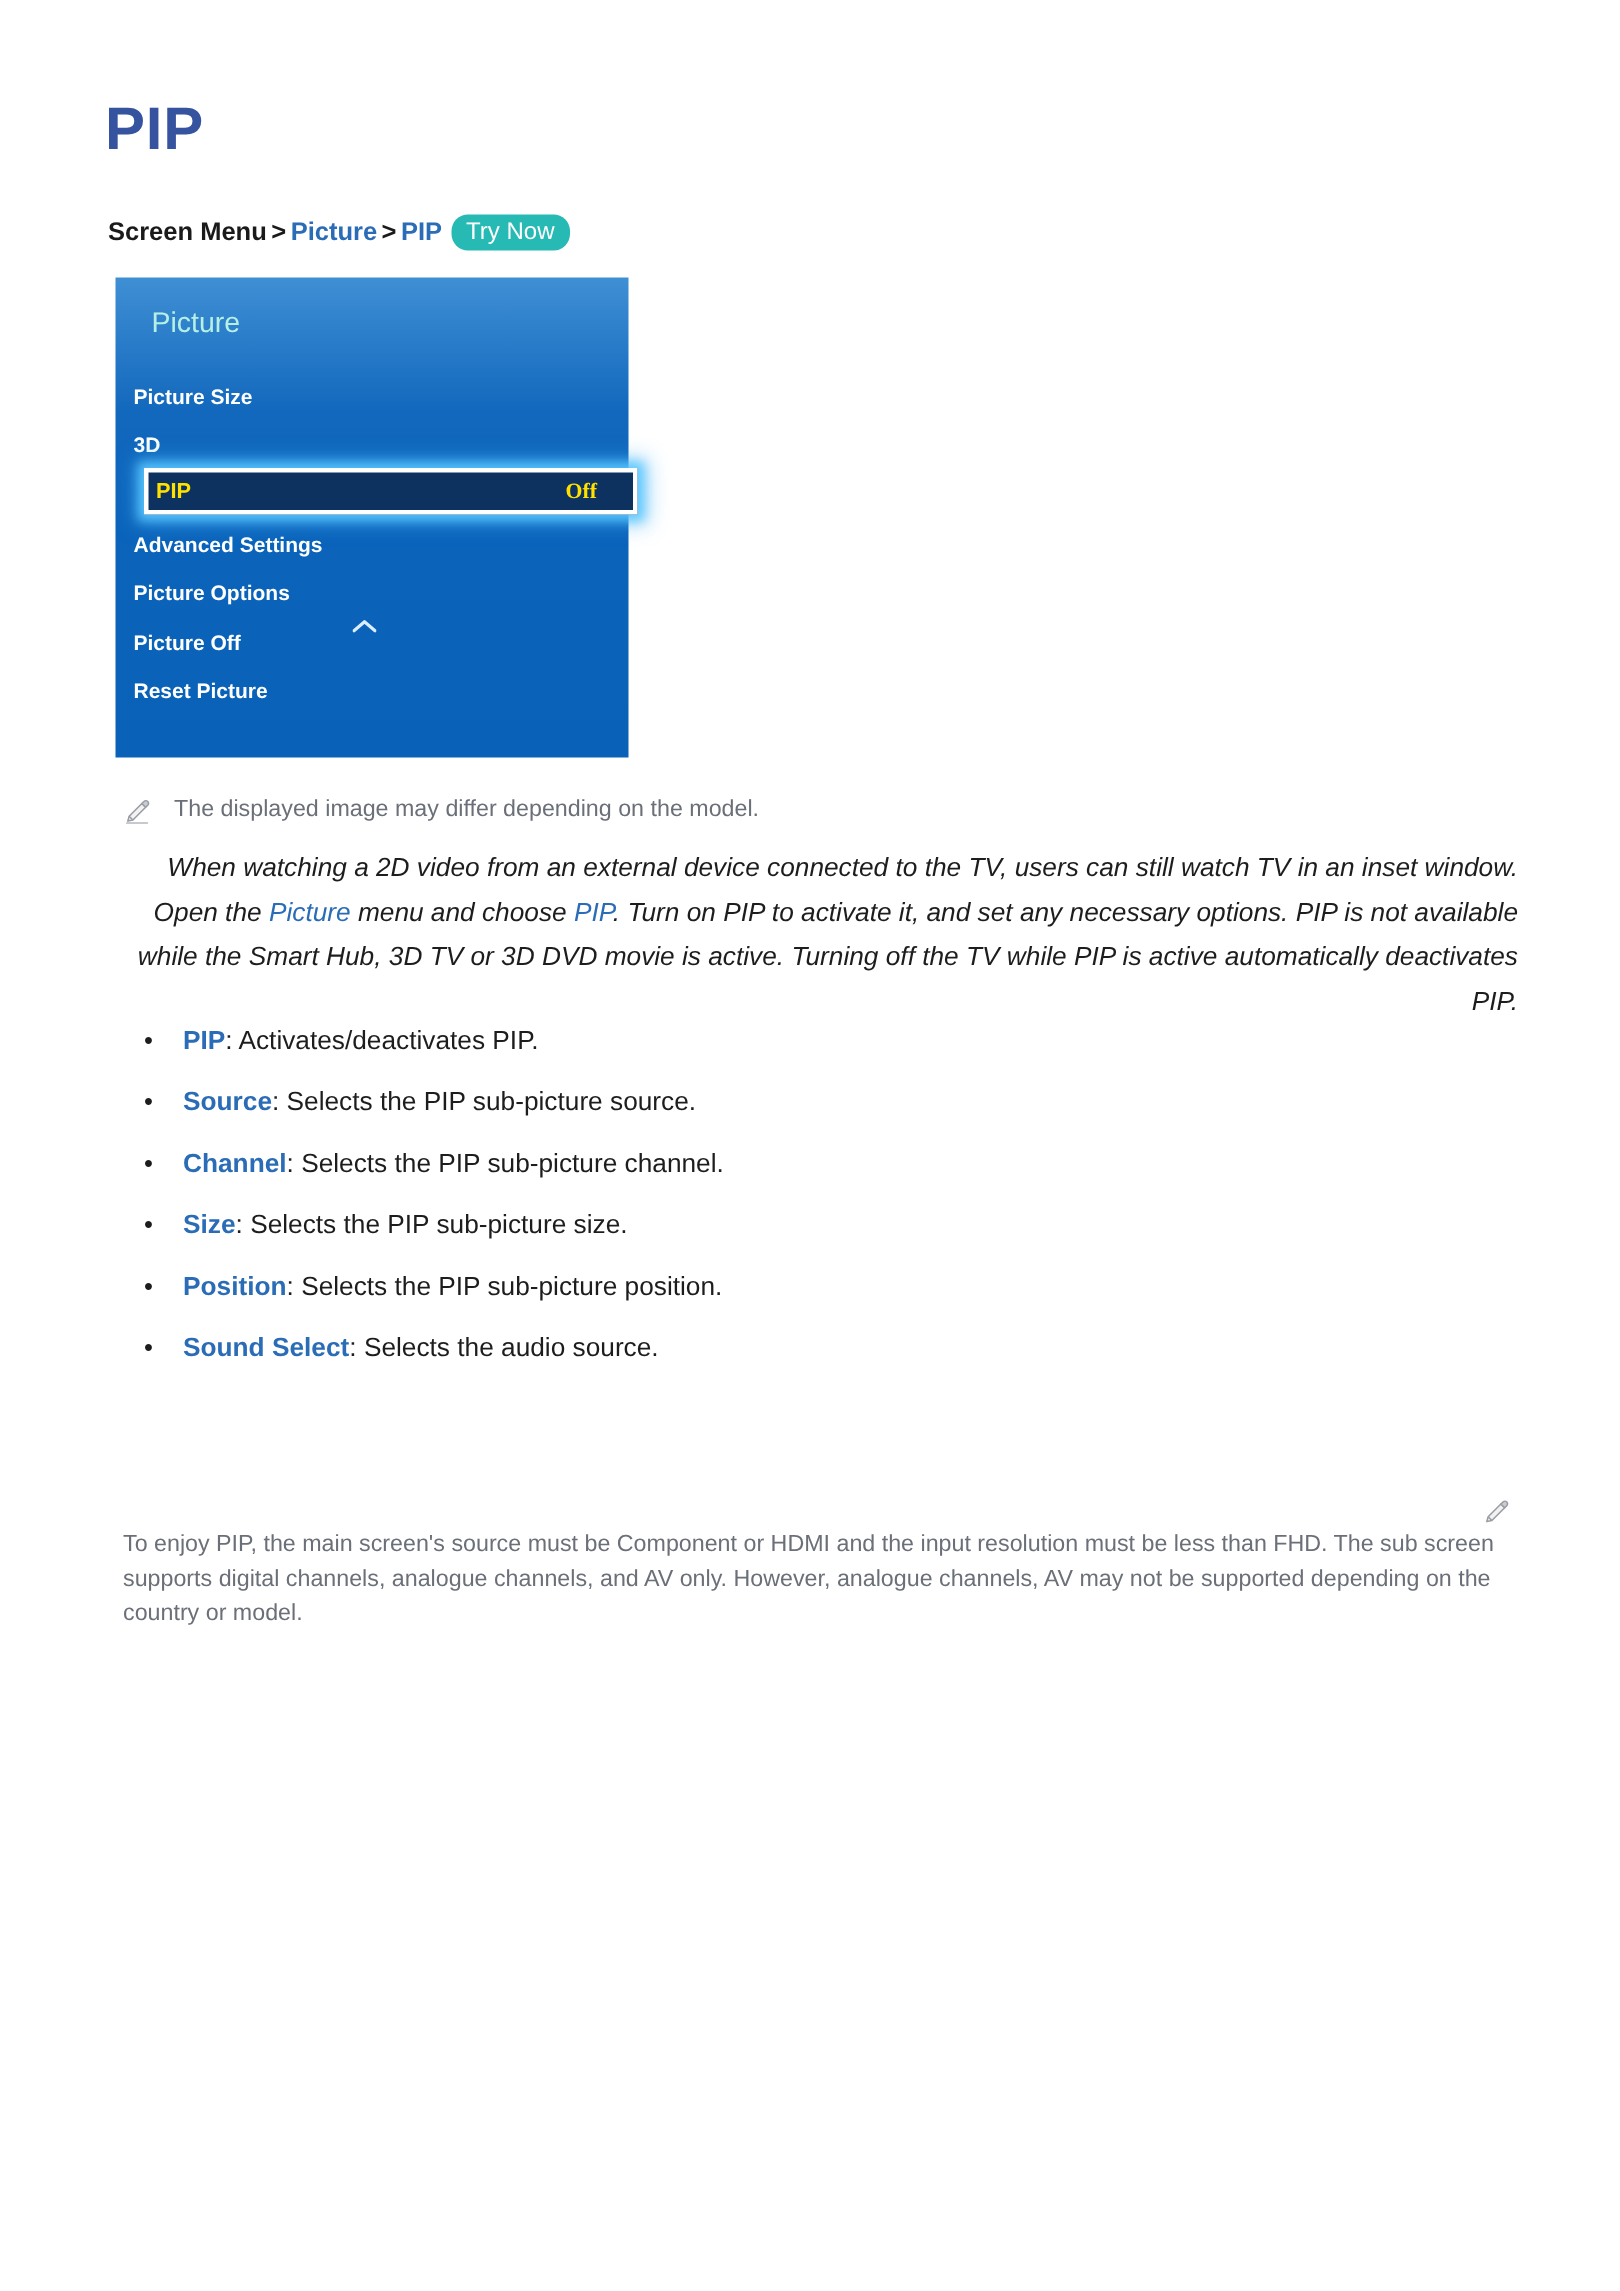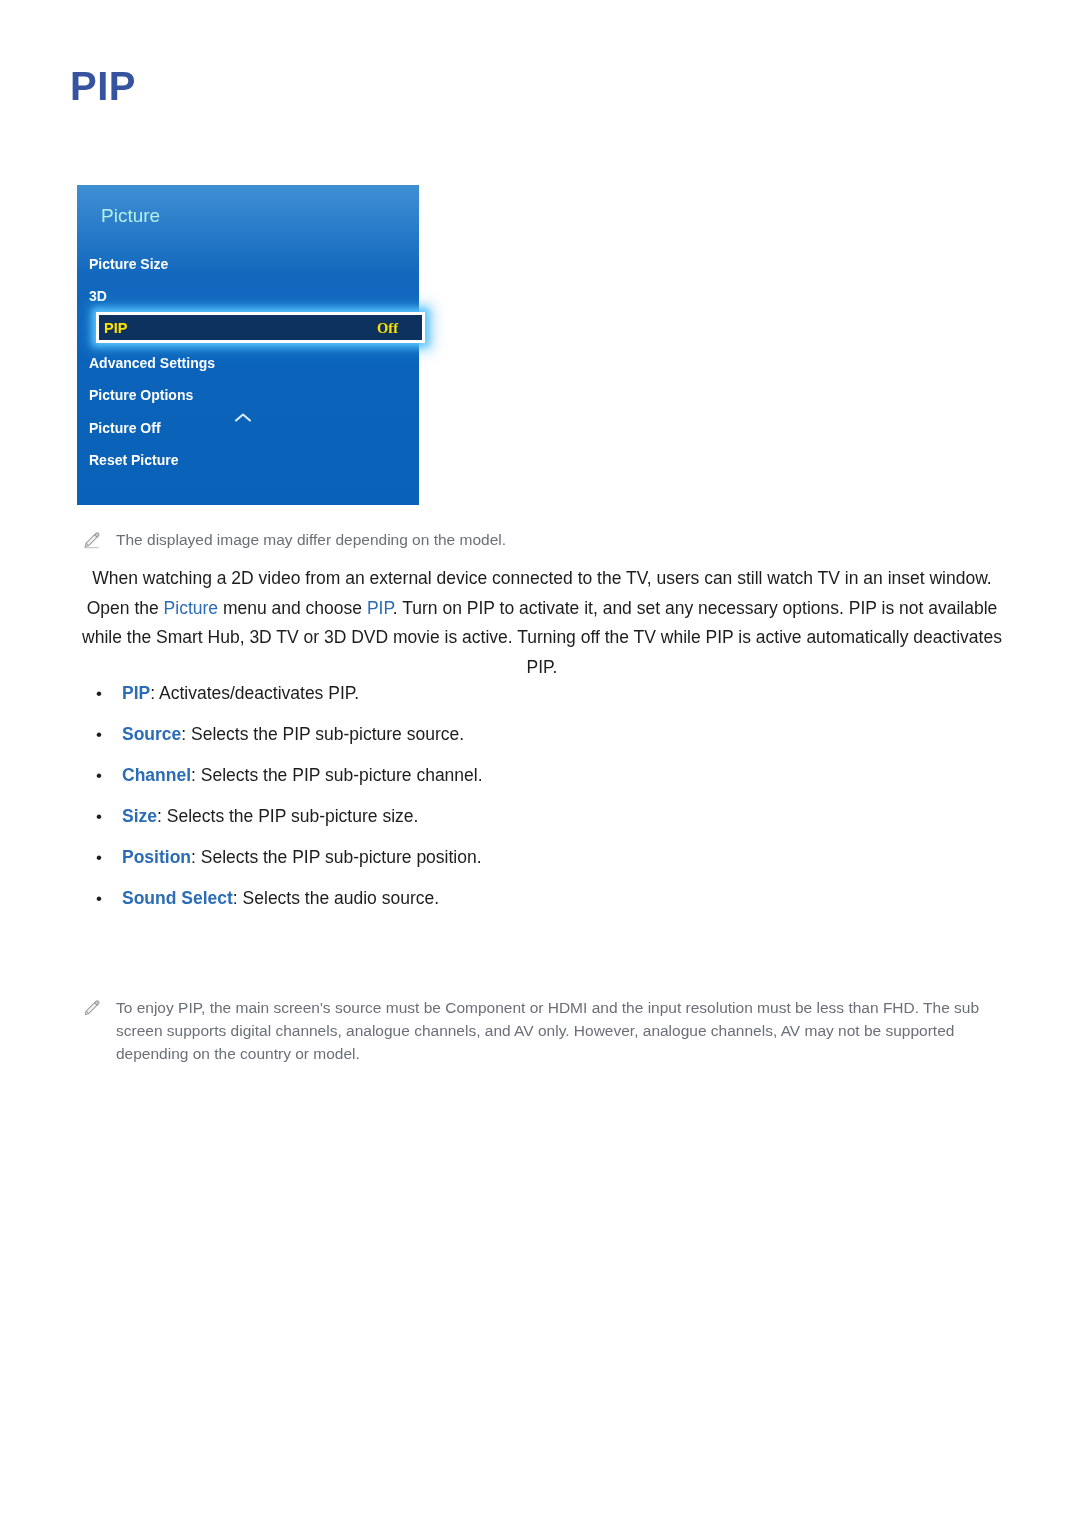--- a/index.html
+++ b/index.html
@@ -139,21 +139,21 @@
     font-weight: bold;
     color: #ffe100;
     line-height: 16px;
     font-family: Liberation Serif, serif;
   }
 
   
   .note {
     position: absolute;
     display: flex;
-    align-items: flex-start;
+    align-items: flex-end;
   }
   .note-icon {
     flex: 0 0 auto;
     width: 22px;
     margin-right: 12px;
     padding-top: 3px;
   }
   .note-icon svg { display: block; }
   .note-text {
     font-size: 15.5px;
@@ -169,32 +169,34 @@
   }
   .note-game {
     left: 82px;
     top: 957px;
     width: 940px;
   }
   .note-enjoy {
     left: 82px;
     top: 996px;
     width: 940px;
+    flex-direction: column;
   }
 
   
   .body-para {
     position: absolute;
     left: 72px;
     top: 564px;
     width: 940px;
     font-size: 17.5px;
     color: #1d1d1d;
     line-height: 29.5px;
-    text-align: center;
+    text-align: right;
+    font-style: italic;
   }
   .body-para .hl { color: #2b6cb6; }
 
   
   .bullets {
     position: absolute;
     left: 92px;
     top: 673px;
     width: 900px;
   }
@@ -233,20 +235,23 @@
     white-space: nowrap;
   }
 </style>
 </head>
 <body>
 
 <div class="page">
 
   <h1 class="page-title">PIP</h1>
 
+  <div class="breadcrumb">
+    <span>Screen Menu</span><span class="crumb-sep">&gt;</span><span class="crumb-link">Picture</span><span class="crumb-sep">&gt;</span><span class="crumb-link">PIP</span><span class="try-now">Try Now</span>
+  </div>
 
   <div class="tvmenu">
     <div class="tvmenu-title">Picture</div>
 
     <div class="chev-up">
       <svg width="16" height="9" viewBox="0 0 16 9" xmlns="http://www.w3.org/2000/svg">
         <polyline points="1,7.5 8,1.5 15,7.5" fill="none" stroke="#dbeeff" stroke-width="2.1" stroke-linecap="round" stroke-linejoin="round"></polyline>
       </svg>
     </div>
 

